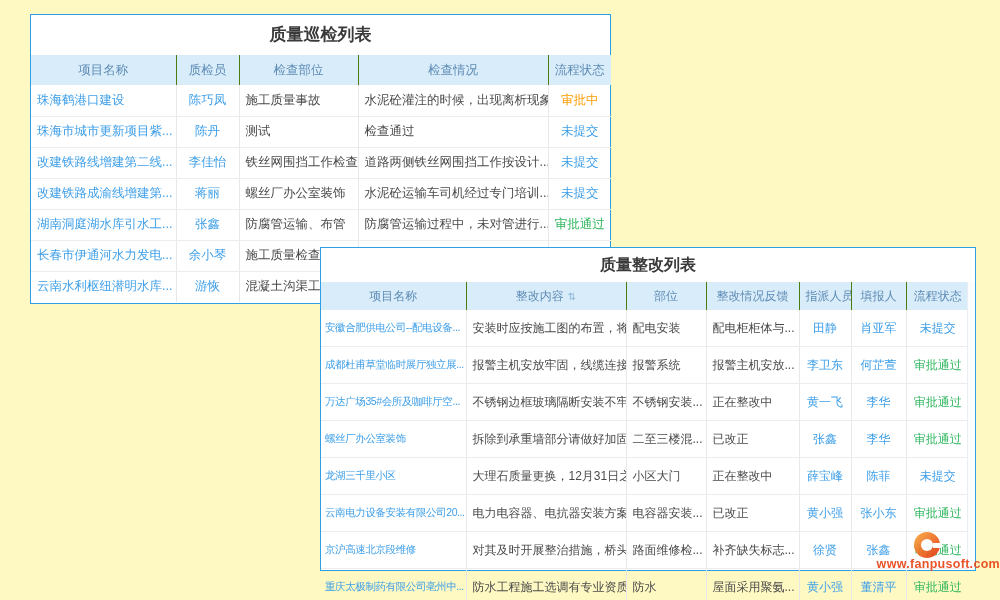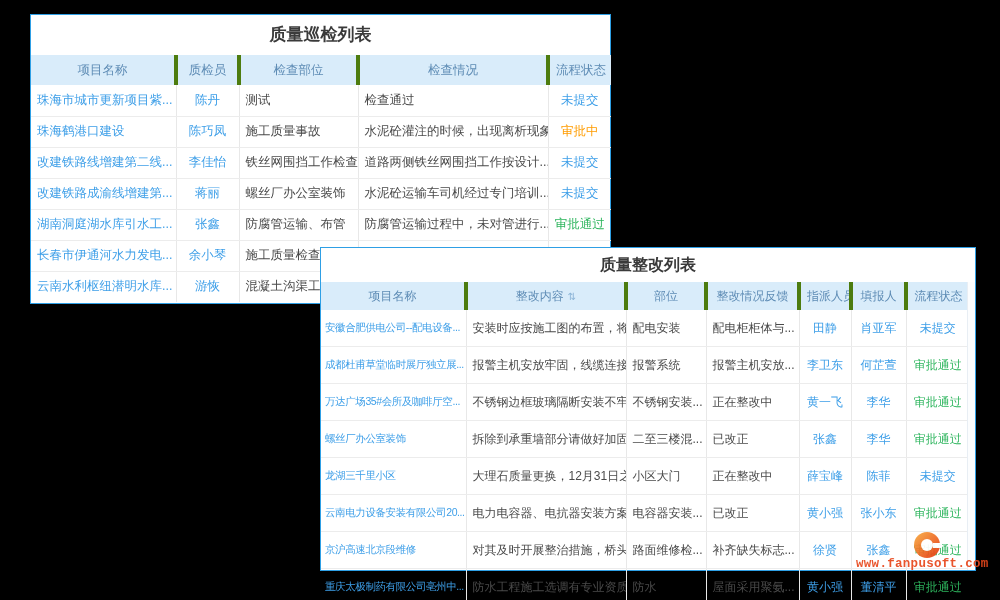--- a/index.html
+++ b/index.html
@@ -1,31 +1,31 @@
 <!DOCTYPE html>
 <html><head>
 <meta charset="utf-8">
 <style>
   html,body{margin:0;padding:0;width:1000px;height:600px;background:#ffffff;overflow:hidden;
     font-family:"Liberation Sans","DejaVu Sans",sans-serif;}
-  .stage{position:relative;width:1000px;height:600px;background:#000000;}
+  .stage{position:relative;width:1000px;height:600px;background:#fef9c3;}
 
   .panel{position:absolute;background:#fff;border:1px solid #2e9fe5;box-sizing:border-box;}
   .panel-inspection{left:30px;top:14px;width:581px;height:290px;z-index:1;}
   .panel-rect{left:320px;top:247px;width:656px;height:324px;z-index:2;}
 
   .panel-title{width:100%;text-align:center;font-weight:700;color:#3a3a3a;
     white-space:nowrap;overflow:hidden;}
   .panel-inspection .panel-title{height:40px;line-height:40px;font-size:17px;}
   .panel-rect .panel-title{height:34px;line-height:34px;font-size:16px;}
 
   table{border-collapse:collapse;table-layout:fixed;}
   th,td{box-sizing:border-box;white-space:nowrap;overflow:hidden;padding:0 6px;}
   th{background:#d9ecfa;color:#5e8cb5;font-weight:400;font-size:12.5px;text-align:center;
-     border-right:4px solid #4d7c0f;}
+     border-right:1px solid #4d7c0f;}
   th:last-child{border-right:none;text-align:center;}
   td{border-right:1px solid #e8e8e8;border-bottom:1px solid #ececec;font-size:12.5px;color:#4a4a4a;}
   td:last-child{border-right:none;}
   tr:last-child td{border-bottom:none;}
 
   .panel-inspection th{height:30px;}
   .panel-inspection td{height:31px;}
   .panel-rect th{height:28px;font-size:12px;}
   .panel-rect td{height:28px;font-size:12px;}
   .panel-rect td.c-proj{font-size:10.5px;letter-spacing:-0.4px;padding:11px 4px;}
@@ -42,22 +42,22 @@
 
   
   .watermark{position:absolute;left:856px;top:532px;width:144px;z-index:6;opacity:0.93;
     display:flex;flex-wrap:wrap;align-items:center;justify-content:center;}
   .wm-logo{position:relative;width:26px;height:26px;border-radius:50%;flex:0 0 auto;
     background:linear-gradient(135deg,#f7a13b 10%,#e84a18 80%);margin-right:2px;}
   .wm-logo::after{content:"";position:absolute;left:7px;top:7px;width:12px;height:12px;
     border-radius:50%;background:#fff;}
   .wm-logo::before{content:"";position:absolute;right:-2px;top:11px;width:9px;height:5px;background:#fff;}
   .wm-brand{font-size:23px;font-weight:700;color:#5f6062;letter-spacing:1.5px;line-height:28px;}
-  .wm-url{width:100%;text-align:left;font-size:12.5px;font-weight:700;color:#e8481c;
-    margin-top:-1px;letter-spacing:0.3px;font-family:Liberation Mono, monospace;}
+  .wm-url{width:100%;text-align:right;font-size:12.5px;font-weight:700;color:#e8481c;
+    margin-top:-1px;letter-spacing:0.3px;}
 </style>
 </head>
 <body>
 
 <div class="stage">
 
   <section class="panel panel-inspection">
     <div class="panel-title">质量巡检列表</div>
     <table id="t1" style="width: 580px;">
         <colgroup>
@@ -71,32 +71,32 @@
           <tr>
             <th><span>项目名称</span></th>
             <th><span>质检员</span></th>
             <th><span>检查部位</span></th>
             <th><span>检查情况</span></th>
             <th><span>流程状态</span></th>
           </tr>
         </thead>
         <tbody>
           <tr>
-            <td class="c-link al">珠海市城市更新项目紫...</td>
-            <td class="c-link ac">陈丹</td>
-            <td class="c-plain al">测试</td>
-            <td class="c-plain al">检查通过</td>
-            <td class="ac st-blue">未提交</td>
-          </tr>
-          <tr>
             <td class="c-link al">珠海鹤港口建设</td>
             <td class="c-link ac">陈巧凤</td>
             <td class="c-plain al">施工质量事故</td>
             <td class="c-plain al">水泥砼灌注的时候，出现离析现象</td>
             <td class="ac st-orange">审批中</td>
+          </tr>
+          <tr>
+            <td class="c-link al">珠海市城市更新项目紫...</td>
+            <td class="c-link ac">陈丹</td>
+            <td class="c-plain al">测试</td>
+            <td class="c-plain al">检查通过</td>
+            <td class="ac st-blue">未提交</td>
           </tr>
           <tr>
             <td class="c-link al">改建铁路线增建第二线...</td>
             <td class="c-link ac">李佳怡</td>
             <td class="c-plain al">铁丝网围挡工作检查</td>
             <td class="c-plain al">道路两侧铁丝网围挡工作按设计...</td>
             <td class="ac st-blue">未提交</td>
           </tr>
           <tr>
             <td class="c-link al">改建铁路成渝线增建第...</td>

